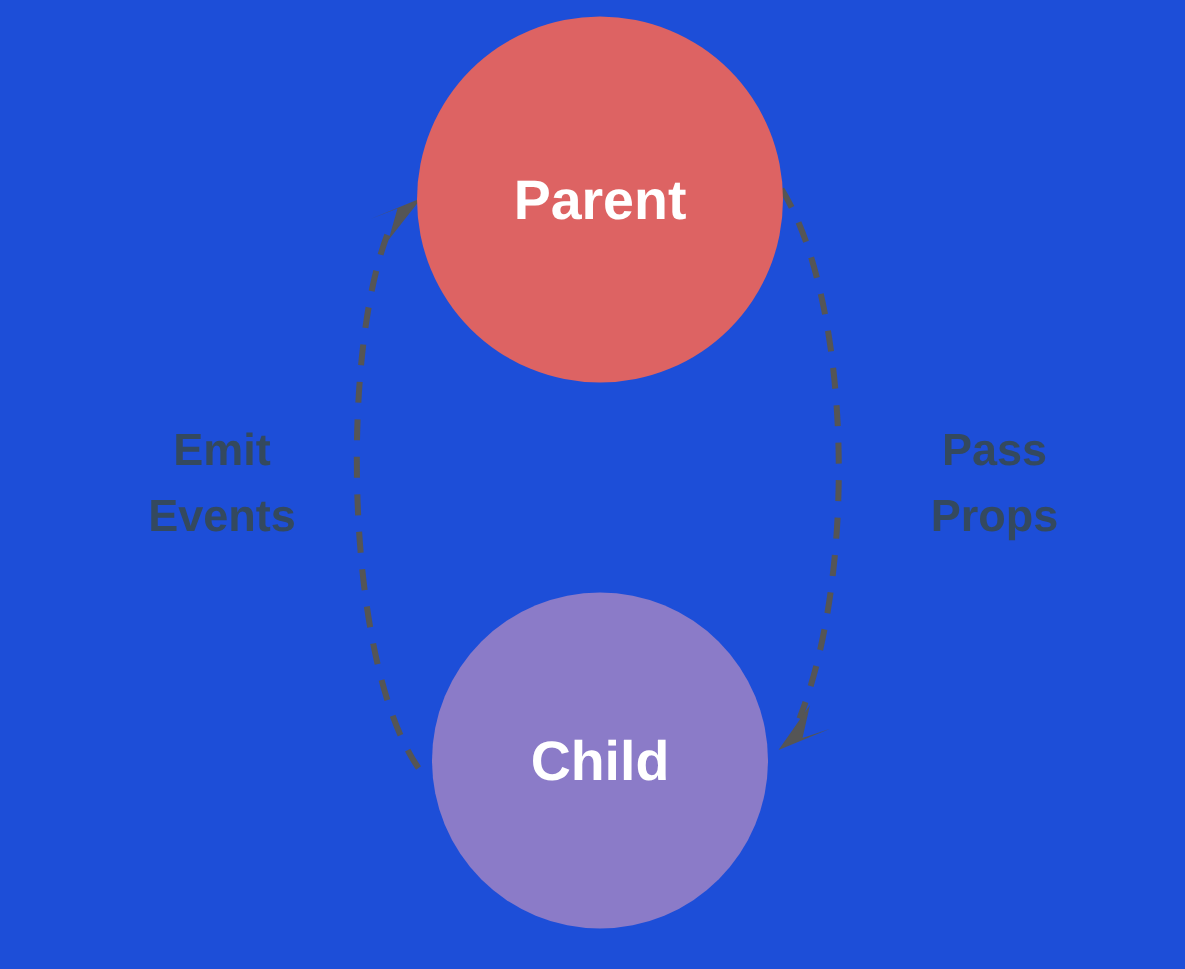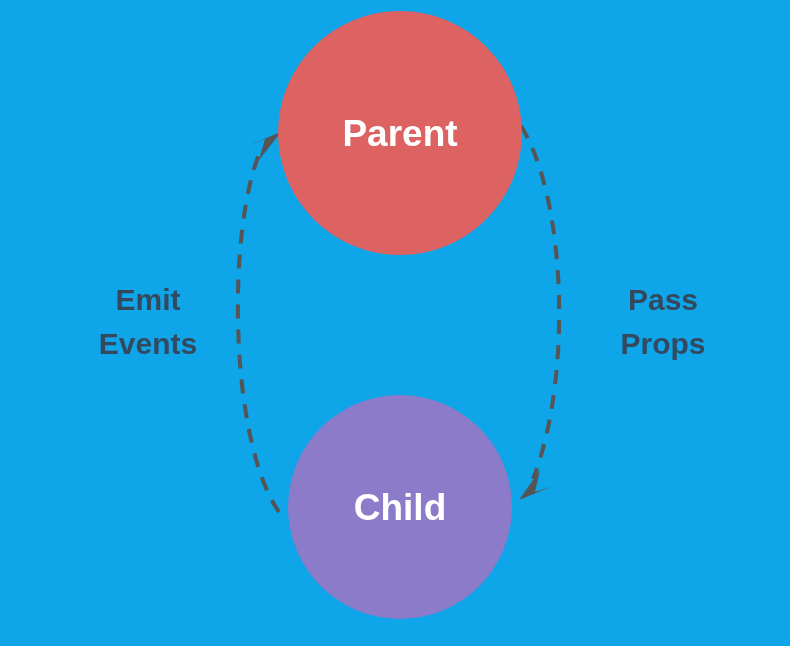--- a/index.html
+++ b/index.html
@@ -8,21 +8,21 @@
     padding: 0;
     background: #ffffff;
   }
   body {
     font-family: "Liberation Sans", sans-serif;
   }
   #diagram-root {
     position: relative;
     width: 790px;
     height: 646px;
-    background: #0ea5e9;
+    background: #1d4ed8;
     overflow: hidden;
   }
   #diagram-svg {
     position: absolute;
     top: 0;
     left: 0;
     width: 790px;
     height: 646px;
     display: block;
   }

